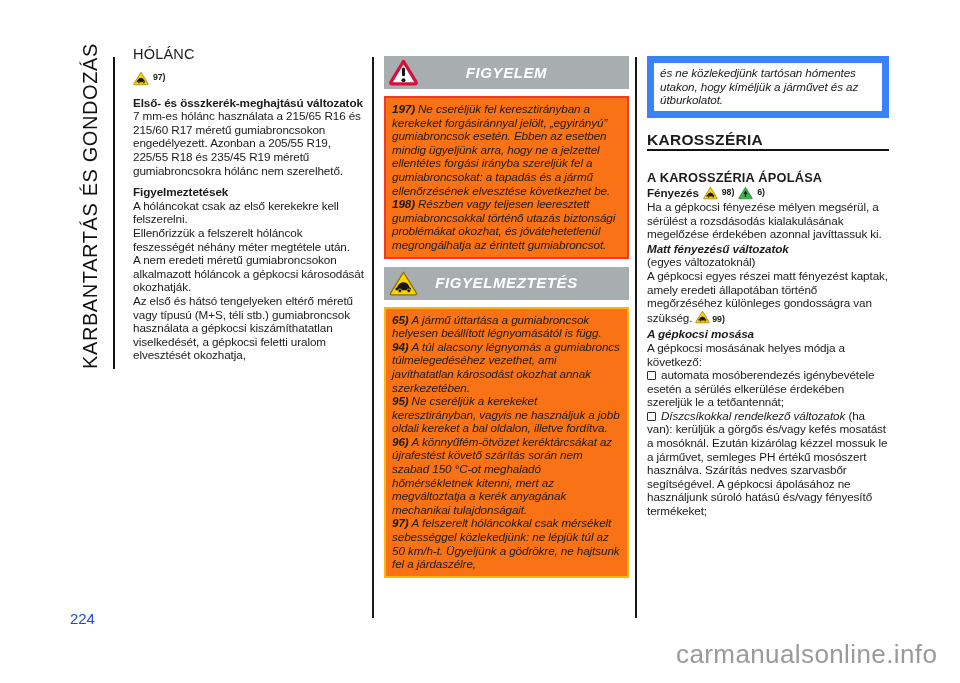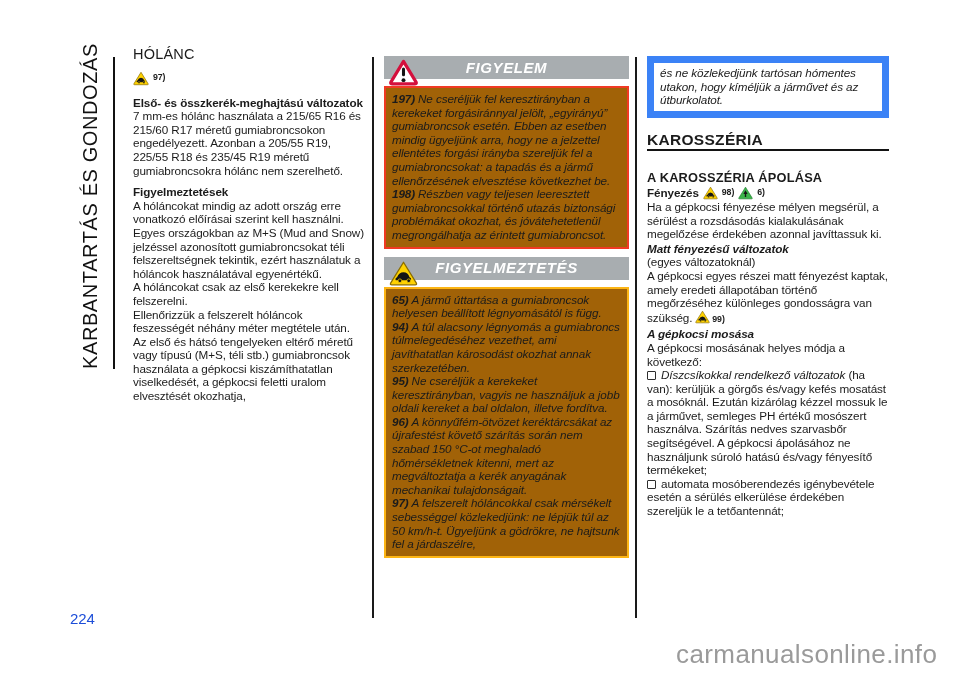--- a/index.html
+++ b/index.html
@@ -27,25 +27,25 @@
   .col3{left:647px;top:56px;width:242px;}
   p{margin:0;}
   .h1{font-size:14.5px;font-weight:normal;letter-spacing:0.2px;margin:0 0 9px 0;}
   .subhead{font-weight:bold;margin:0;}
   .mt8{margin-top:8px;}
   .icon-row{display:flex;align-items:center;gap:4px;margin:0 0 10px 0;}
   .ref{font-size:8.8px;font-weight:bold;white-space:nowrap;}
   .tri-icon{display:inline-block;vertical-align:-2px;}
   
   .banner{
-    position:relative;height:23px;background:#a8adb0;display:flex;align-items:center;justify-content:center;
+    position:relative;height:33px;background:#a8adb0;display:flex;align-items:center;justify-content:center;
   }
   .banner .blabel{color:#ffffff;font-weight:bold;font-style:italic;font-size:15px;letter-spacing:0.6px;}
   .banner .bicon{position:absolute;left:5px;top:3px;}
-  .notebox{border:2px solid;background:#a16207;padding:4px 6px 5px 6px;margin-top:7px;}
+  .notebox{border:2px solid;background:#f97316;padding:4px 6px 5px 6px;margin-top:7px;}
   .notebox.red{border-color:#f03a24;}
   .notebox.yellow{border-color:#fcb515;}
   .note{font-style:italic;}
   .note .num{font-weight:bold;margin-right:3px;}
   .banner2{margin-top:8px;}
   
   .contbox{border:7px solid #3b82f6;background:#fff;padding:3px 6px 4px 6px;font-style:italic;}
   .sect{font-size:15.5px;font-weight:bold;letter-spacing:0.3px;margin-top:15px;
         padding-bottom:3px;border-bottom:2.5px solid #131313;}
   .subsect{font-size:12.8px;font-weight:bold;letter-spacing:0.2px;margin-top:20px;}
@@ -96,23 +96,23 @@
       <svg class="tri-icon" width="16" height="15" viewBox="0 0 36 33">
           <use href="#car-triangle"></use>
         </svg>
       <span class="ref">97)</span>
     </div>
 
     <p class="subhead">Első- és összkerék-meghajtású változatok</p>
     <p>7 mm-es hólánc használata a 215/65 R16 és 215/60 R17 méretű gumiabroncsokon engedélyezett. Azonban a 205/55 R19, 225/55 R18 és 235/45 R19 méretű gumiabroncsokra hólánc nem szerelhető.</p>
 
     <p class="subhead mt8">Figyelmeztetések</p>
-    <p>A hóláncokat mindig az adott ország erre vonatkozó előírásai szerint kell használni. Egyes országokban az M+S (Mud and Snow) jelzéssel azonosított gumiabroncsokat téli felszereltségnek tekintik, ezért használatuk a hóláncok használatával egyenértékű.</p>
     <p>A hóláncokat csak az első kerekekre kell felszerelni.</p>
     <p>Ellenőrizzük a felszerelt hóláncok feszességét néhány méter megtétele után.</p>
+    <p>A nem eredeti méretű gumiabroncsokon alkalmazott hóláncok a gépkocsi károsodását okozhatják.</p>
     <p>Az első és hátsó tengelyeken eltérő méretű vagy típusú (M+S, téli stb.) gumiabroncsok használata a gépkocsi kiszámíthatatlan viselkedését, a gépkocsi feletti uralom elvesztését okozhatja,</p>
   </div>
 
   <div class="col col2">
 
     <div class="banner">
       <svg class="bicon" width="29" height="27" viewBox="0 0 38 35">
           <use href="#excl-triangle"></use>
         </svg>
       <span class="blabel">FIGYELEM</span>
@@ -176,18 +176,18 @@
 
     <p class="bi">Matt fényezésű változatok</p>
     <p>(egyes változatoknál)</p>
     <p><span>A gépkocsi egyes részei matt fényezést kaptak, amely eredeti állapotában történő megőrzéséhez különleges gondosságra van szükség.</span><svg class="tri-icon inline-icon-gap" width="15" height="14" viewBox="0 0 36 33">
           <use href="#car-triangle"></use>
         </svg><span class="ref">99)</span></p>
 
     <p class="bi">A gépkocsi mosása</p>
     <p>A gépkocsi mosásának helyes módja a következő:</p>
 
+    <p><span class="sq"></span><span>automata mosóberendezés igénybevétele esetén a sérülés elkerülése érdekében szereljük le a tetőantennát;</span></p>
     <p><span class="sq"></span><i>Díszcsíkokkal rendelkező változatok</i> <span>(ha van): kerüljük a görgős és/vagy kefés mosatást a mosóknál. Ezután kizárólag kézzel mossuk le a járművet, semleges PH értékű mosószert használva. Szárítás nedves szarvasbőr segítségével. A gépkocsi ápolásához ne használjunk súroló hatású és/vagy fényesítő termékeket;</span></p>
-    <p><span class="sq"></span><span>automata mosóberendezés igénybevétele esetén a sérülés elkerülése érdekében szereljük le a tetőantennát;</span></p>
   </div>
 
   <div class="watermark">carmanualsonline.info</div>
 </div>
 
 </body></html>

